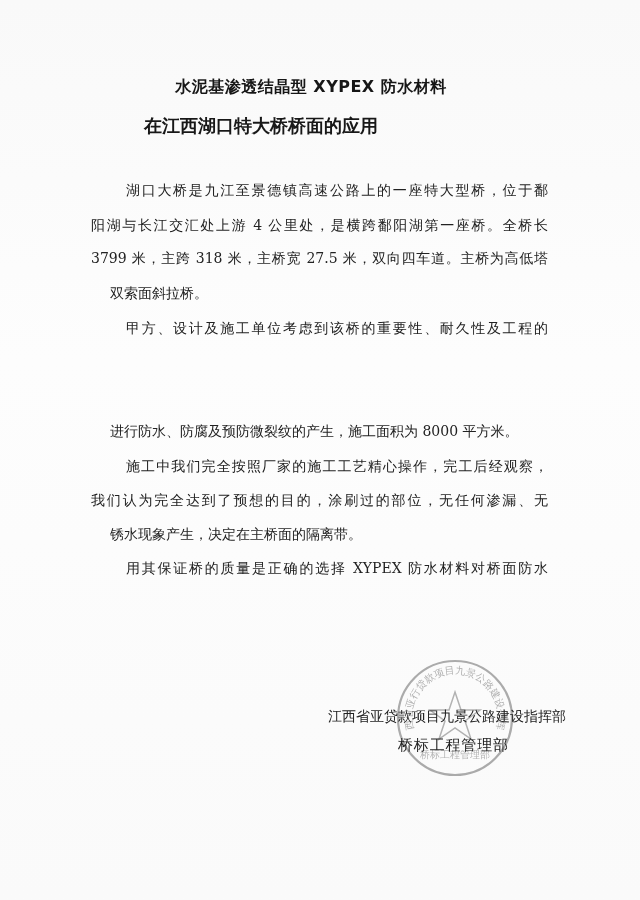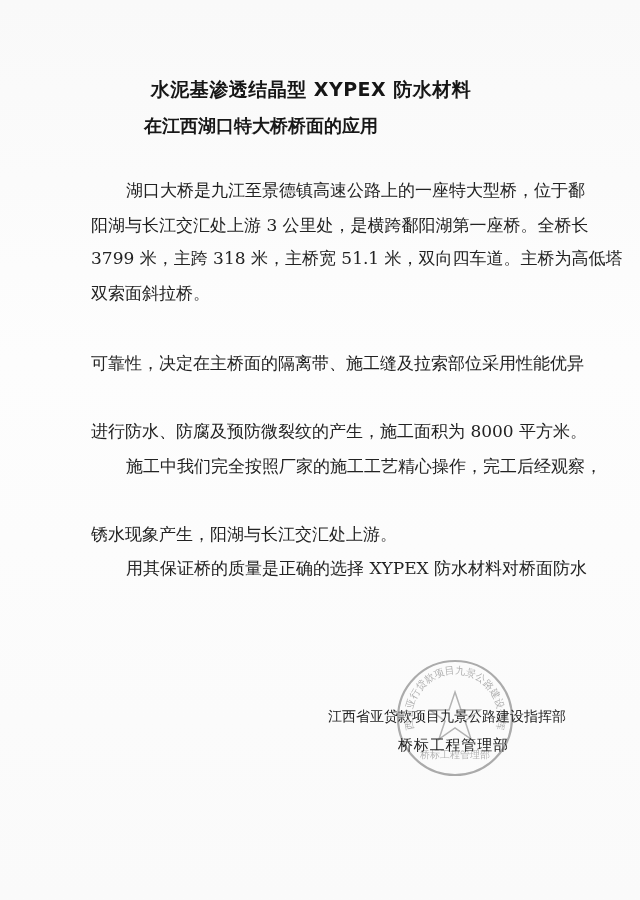--- a/index.html
+++ b/index.html
@@ -20,21 +20,21 @@
       left: 0; top: 0;
       width: 640px; height: 900px;
       background: linear-gradient(180deg, #f9f9f9 0%, #fdfdfd 40%, #fafafa 100%);
     }
     .title {
       position: absolute;
       left: 0; width: 640px;
       top: 77px;
       text-align: center;
       font-family: "DejaVu Sans", "Liberation Sans", sans-serif;
-      font-size: 19px;
+      font-size: 16px;
       font-weight: bold;
       letter-spacing: 0.5px;
       color: #161616;
       padding-left: 0px;
       box-sizing: border-box;
       padding-right: 12px;
     }
     .title span { position: relative; left: -3px; }
     .subtitle {
       position: absolute;
@@ -44,29 +44,29 @@
       font-family: "DejaVu Sans", "Liberation Sans", sans-serif;
       font-size: 18px;
       font-weight: bold;
       color: #181818;
     }
     .subtitle span { position: relative; left: -2px; }
     .body-line {
       position: absolute;
       left: 91px;
       width: 457px;
-      font-size: 17px;
+      font-size: 14px;
       line-height: 20px;
       white-space: nowrap;
       text-align: justify;
       text-align-last: justify;
       color: #222;
     }
     .body-line.indent { left: 126px; width: 422px; }
-    .body-line.last { text-align-last: left; }
+    .body-line.last { text-align-last: left; margin-left: 19px; }
     .signature {
       position: absolute;
       font-size: 14px;
       white-space: nowrap;
       color: #222;
       z-index: 2;
     }
     .sig1 { left: 328px; top: 708px; width: 226px; text-align: justify; text-align-last: justify; }
     .sig2 { left: 398px; top: 736px; width: 110px; font-size: 15px; text-align: justify; text-align-last: justify; }
     .stamp {
@@ -85,29 +85,30 @@
 <div class="page">
 
   <div class="title">
     <span>水泥基渗透结晶型 XYPEX 防水材料</span>
   </div>
   <div class="subtitle">
     <span>在江西湖口特大桥桥面的应用</span>
   </div>
 
   <div class="body-line indent" style="top:180px">湖口大桥是九江至景德镇高速公路上的一座特大型桥，位于鄱</div>
-  <div class="body-line" style="top:215px">阳湖与长江交汇处上游 3 公里处，是横跨鄱阳湖第一座桥。全桥长</div>
-  <div class="body-line" style="top:248px">3799 米，主跨 318 米，主桥宽 51.1 米，双向四车道。主桥为高低塔</div>
+  <div class="body-line" style="top:215px">阳湖与长江交汇处上游 4 公里处，是横跨鄱阳湖第一座桥。全桥长</div>
+  <div class="body-line" style="top:248px">3799 米，主跨 318 米，主桥宽 27.5 米，双向四车道。主桥为高低塔</div>
   <div class="body-line last" style="top:283px">双索面斜拉桥。</div>
 
-  <div class="body-line" style="top:353px">可靠性，决定在主桥面的隔离带、施工缝及拉索部位采用性能优异</div>
+  <div class="body-line indent" style="top:318px">甲方、设计及施工单位考虑到该桥的重要性、耐久性及工程的</div>
   <div class="body-line last" style="top:421px">进行防水、防腐及预防微裂纹的产生，施工面积为 8000 平方米。</div>
 
   <div class="body-line indent" style="top:456px">施工中我们完全按照厂家的施工工艺精心操作，完工后经观察，</div>
-  <div class="body-line last" style="top:524px">锈水现象产生，阳湖与长江交汇处上游。</div>
+  <div class="body-line" style="top:490px">我们认为完全达到了预想的目的，涂刷过的部位，无任何渗漏、无</div>
+  <div class="body-line last" style="top:524px">锈水现象产生，决定在主桥面的隔离带。</div>
 
   <div class="body-line indent" style="top:558px">用其保证桥的质量是正确的选择 XYPEX 防水材料对桥面防水</div>
 
   <svg class="stamp" viewBox="0 0 120 120">
     <defs>
       <path id="ringPath" d="M 18 68 A 43 43 0 1 1 102 68"></path>
     </defs>
     <circle cx="60" cy="60" r="57" fill="none" stroke="#6a6a6a" stroke-width="2.2"></circle>
     <text font-size="10" fill="#707070" font-family="DejaVu Sans, sans-serif">
       <textPath href="#ringPath" startOffset="50%" text-anchor="middle">江西省亚行贷款项目九景公路建设指挥部</textPath>

